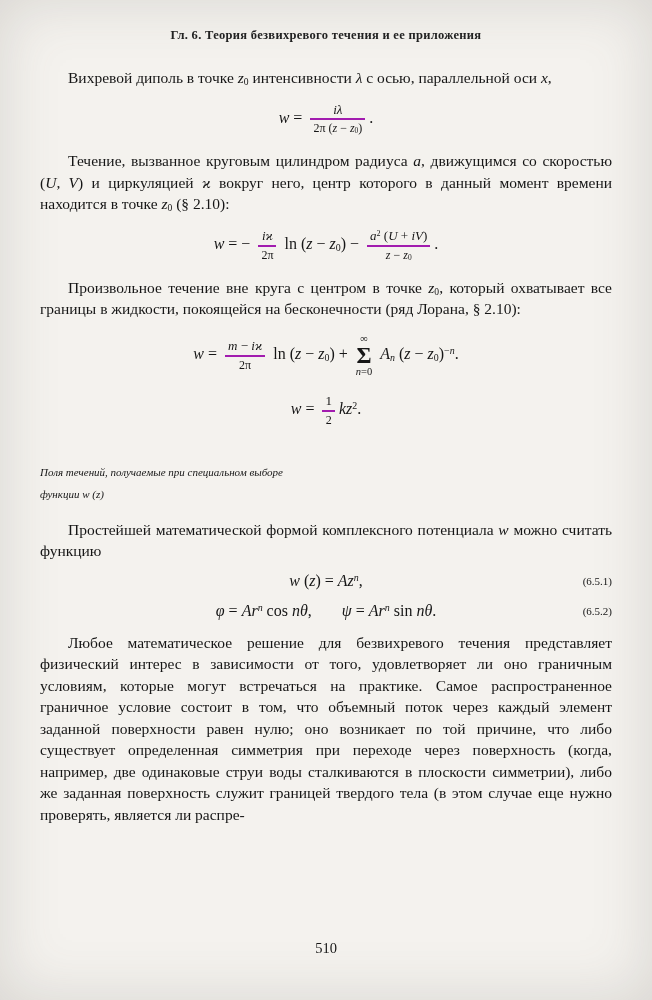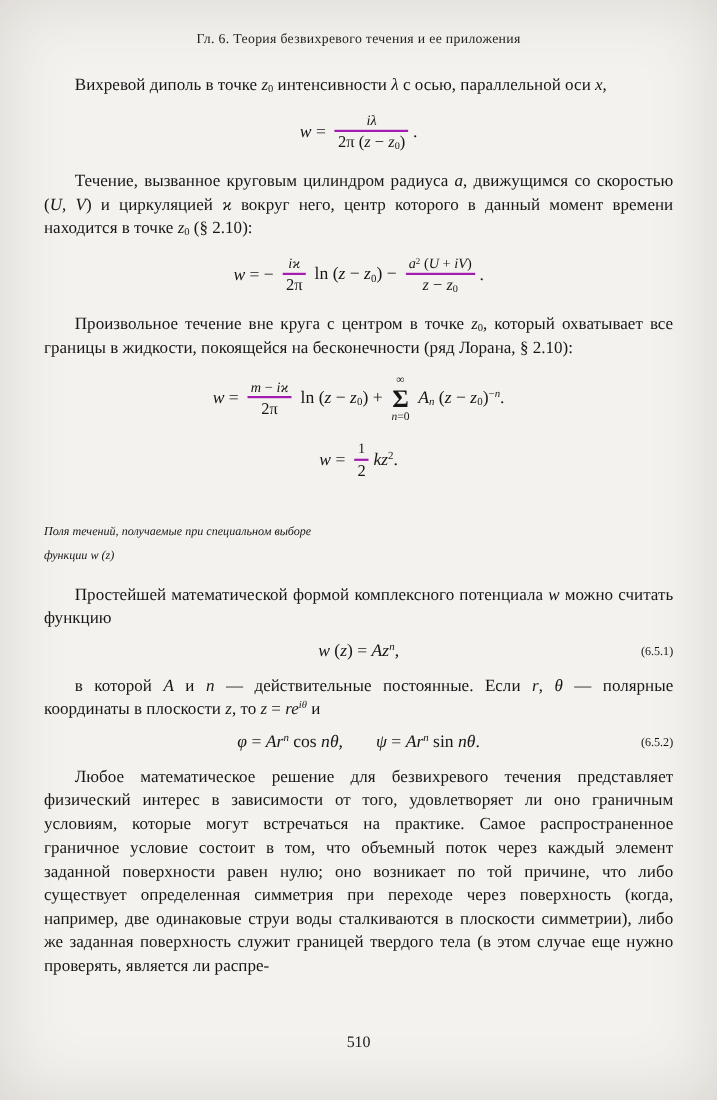--- a/index.html
+++ b/index.html
@@ -14,20 +14,21 @@
     font-family:"Liberation Serif","DejaVu Serif",serif;
     color:#161616;
     box-shadow:inset 0 0 60px rgba(90,85,75,.18);
   }
   .running-head{
     text-align:center;
     font-size:12.5px;
     letter-spacing:.3px;
     color:#222;
     margin-bottom:24px;
+    font-weight:bold;
   }
   .body-par{
     font-size:15.5px;
     line-height:21.5px;
     text-align:justify;
     text-indent:28px;
     margin:0;
   }
   .body-par i, .fpart i, .frac i, .sum i, .eq-body i{font-style:italic;}
   sup{font-size:.62em;vertical-align:.55em;line-height:0;}
@@ -39,21 +40,21 @@
     line-height:1.1;
   }
   .fpart{white-space:nowrap;}
   .frac{
     display:inline-block;
     vertical-align:middle;
     text-align:center;
     margin:0 4px;
   }
   .frac .num{display:block;font-size:13px;line-height:1.2;padding:0 3px 1px 3px;border-bottom:2px solid #a21caf;}
-  .frac .den{display:block;font-size:15px;line-height:1.2;padding:1px 3px 0 3px;}
+  .frac .den{display:block;font-size:12px;line-height:1.2;padding:1px 3px 0 3px;}
   .sum{
     display:inline-flex;
     flex-direction:column;
     align-items:center;
     vertical-align:middle;
     margin:0 4px;
     line-height:1;
   }
   .sum .lim{font-size:10.5px;line-height:1.1;}
   .sum .sym{font-size:23px;line-height:.95;font-weight:bold;}
@@ -133,21 +134,20 @@
     <span>функции <i>w</i> (<i>z</i>)</span>
   </div>
 
   <p class="body-par">Простейшей математической формой комплексного потенциала <i>w</i> можно считать функцию</p>
 
   <div class="eq-row">
     <span class="eq-body"><i>w</i> (<i>z</i>) = <i>Az</i><sup><i>n</i></sup>,</span>
     <span class="eq-num">(6.5.1)</span>
   </div>
 
-  <p class="body-par">в которой <i>A</i> и <i>n</i> — действительные постоянные. Если <i>r</i>, <i>θ</i> — полярные координаты в плоскости <i>z</i>, то <i>z</i> = <i>re</i><sup><i>iθ</i></sup> и</p>
 
   <div class="eq-row">
     <span class="eq-body" style="margin-right:26px;"><i>φ</i> = <i>Ar</i><sup><i>n</i></sup> cos <i>n</i><i>θ</i>,</span>
     <span class="eq-body"><i>ψ</i> = <i>Ar</i><sup><i>n</i></sup> sin <i>n</i><i>θ</i>.</span>
     <span class="eq-num">(6.5.2)</span>
   </div>
 
   <p class="body-par">Любое математическое решение для безвихревого течения представляет физический интерес в зависимости от того, удовлетворяет ли оно граничным условиям, которые могут встречаться на практике. Самое распространенное граничное условие состоит в том, что объемный поток через каждый элемент заданной поверхности равен нулю; оно возникает по той причине, что либо существует определенная симметрия при переходе через поверхность (когда, например, две одинаковые струи воды сталкиваются в плоскости симметрии), либо же заданная поверхность служит границей твердого тела (в этом случае еще нужно проверять, является ли распре-</p>
 
   <div class="page-number">510</div>

